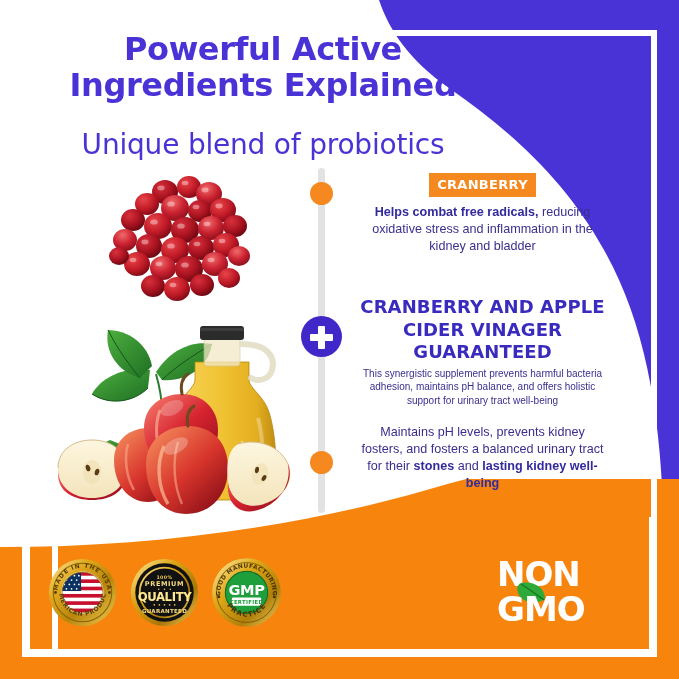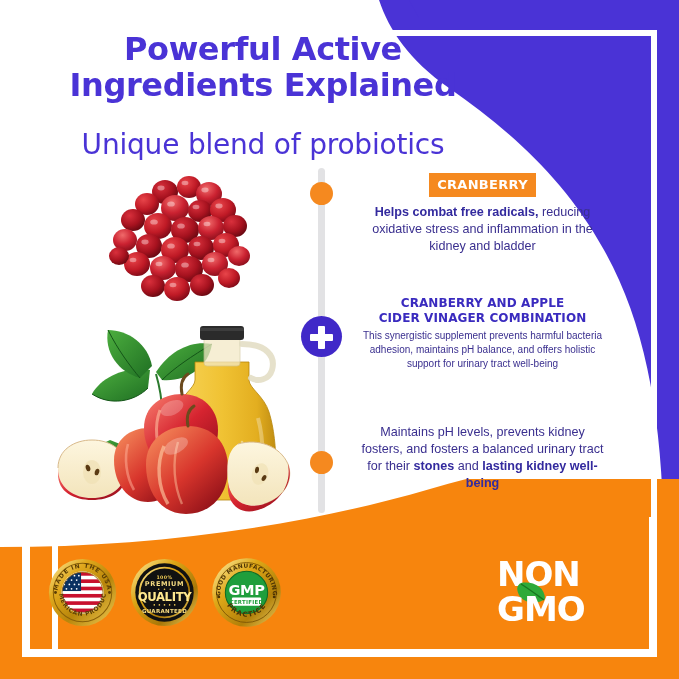--- a/index.html
+++ b/index.html
@@ -96,21 +96,21 @@
     font-weight:bold;
     font-size:13px;
     letter-spacing:0.3px;
     padding:4px 8px 5px 8px;
     margin-bottom:7px;
   }
   .plain-title {
     color:#3a2bbf;
     font-family:"DejaVu Sans", sans-serif;
     font-weight:bold;
-    font-size:12px;
+    font-size:18px;
     line-height:1.25;
     letter-spacing:0.1px;
     margin-bottom:3px;
   }
   .body-txt {
     color:#3a2f8f;
     font-family:Liberation Sans, sans-serif;
     font-size:12.6px;
     line-height:1.36;
   }
@@ -356,21 +356,21 @@
   <div class="dot d2"></div>
 
   <div class="block b1">
     <div class="tag">CRANBERRY</div>
     <div class="body-txt"><b>Helps combat free radicals,</b><span> reducing oxidative stress and inflammation in the kidney and bladder</span></div>
   </div>
 
   <div class="block b2">
     <div class="plain-title">
       <div>CRANBERRY AND APPLE</div>
-      <div>CIDER VINAGER COMBINATION</div>
+      <div>CIDER VINAGER GUARANTEED</div>
     </div>
     <div class="body-txt small">This synergistic supplement prevents harmful bacteria adhesion, maintains pH balance, and offers holistic support for urinary tract well-being</div>
   </div>
 
   <div class="block b3">
     <div class="body-txt"><span>Maintains pH levels, prevents kidney fosters, and fosters a balanced urinary tract for their </span><b>stones</b><span> and </span><b>lasting kidney well-being</b></div>
   </div>
 
   <div class="badges">
 

